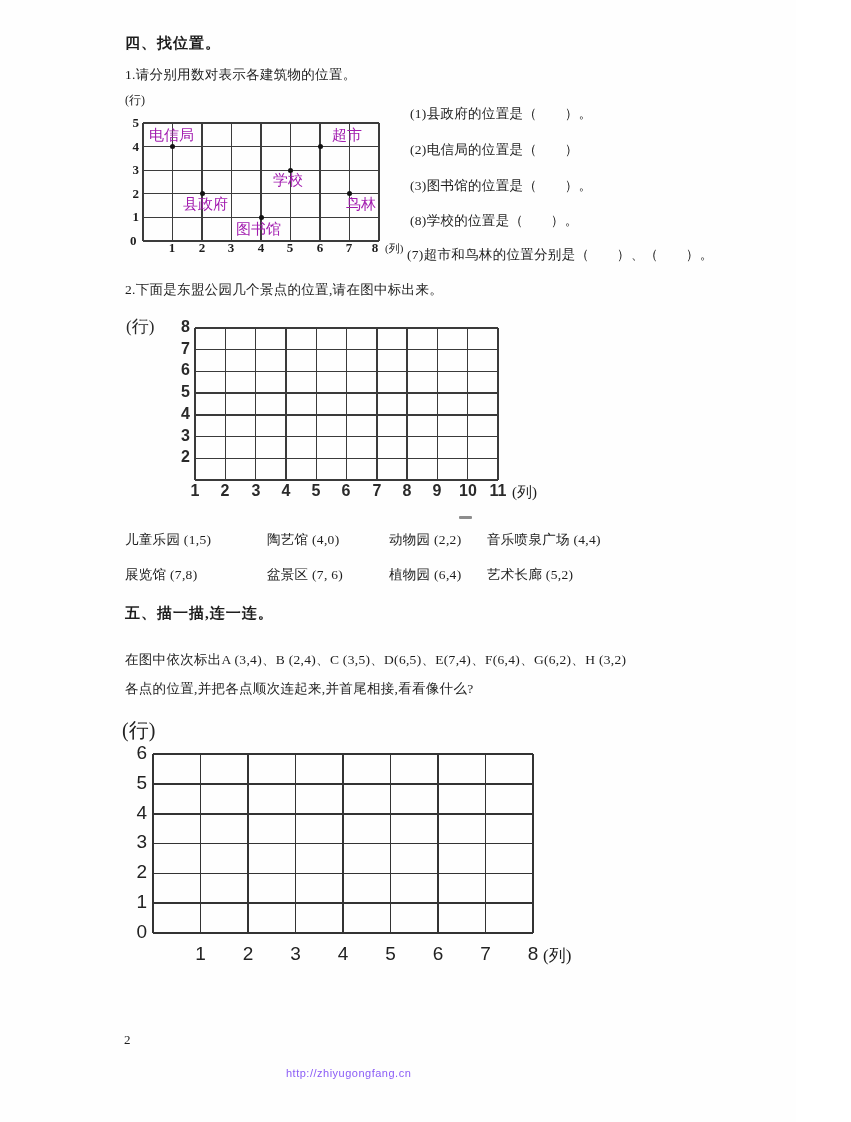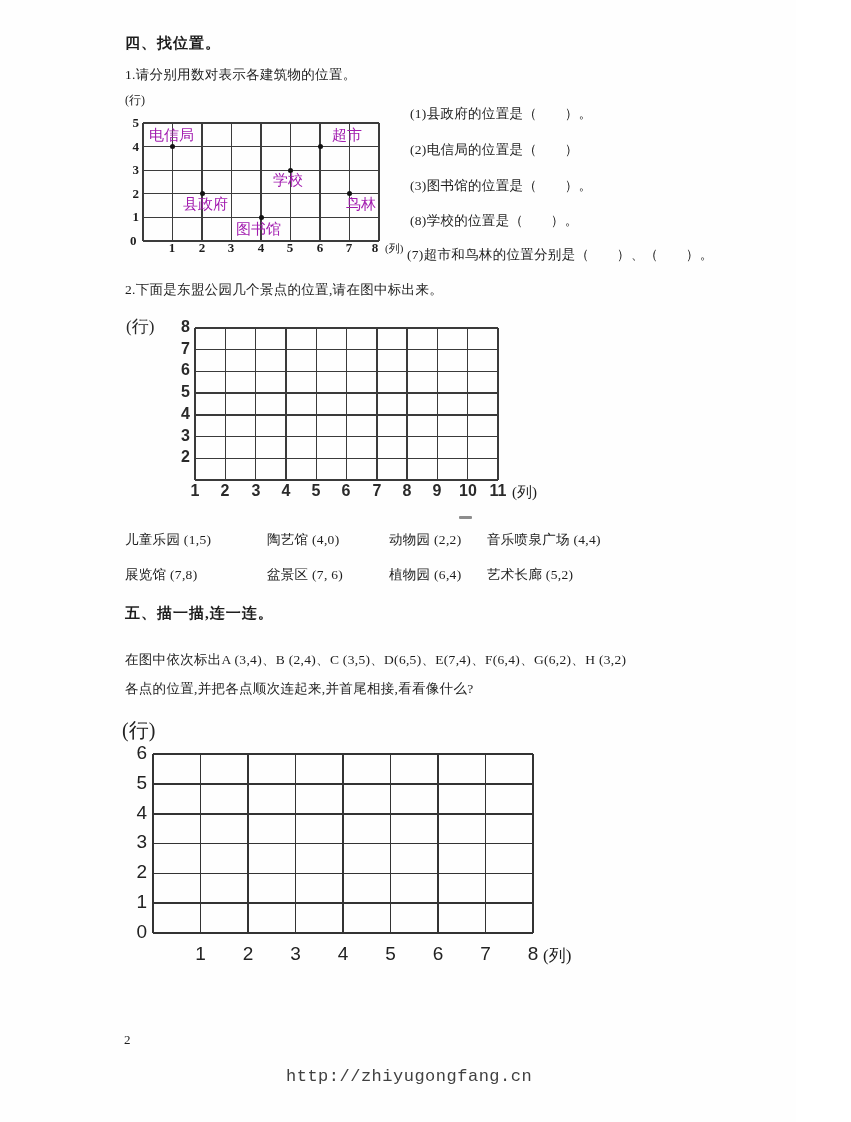--- a/index.html
+++ b/index.html
@@ -17,21 +17,21 @@
   .tick2 { font-size:16px; font-weight:bold; font-family:"Liberation Sans","DejaVu Sans",sans-serif; color:#2a2a2a; }
   .tick3 { font-size:19px; font-family:"Liberation Sans","DejaVu Sans",sans-serif; color:#222; }
   .axis1 { font-size:12px; }
   .axis2 { font-size:17px; color:#2a2a2a; }
   .axis3 { font-size:20px; color:#222; }
   .ralign { text-align:right; display:inline-block; }
   .calign { text-align:center; display:inline-block; }
   .dot { position:absolute; width:5px; height:5px; background:#121212; border-radius:50%; }
   .plabel { position:absolute; font-size:15px; color:#a21caf; white-space:pre; }
   .dash-artifact { position:absolute; background:#8d8d8d; border-radius:1px; }
-  .footer-url { font-family:Liberation Mono, monospace; font-size:17px; color:#404040; letter-spacing:0.5px; }
+  .footer-url { font-family:Liberation Sans, sans-serif; font-size:11px; color:#8b5cf6; letter-spacing:0.5px; }
   svg.gridlines { position:absolute; overflow:visible; }
 </style>
 </head>
 <body>
 
 <div class="page">
 
   <div class="abs t15 bold" style="left:125px; top:34px;">四、找位置。</div>
 
   <div class="abs t14" style="left:125px; top:66px;">1.请分别用数对表示各建筑物的位置。</div>

